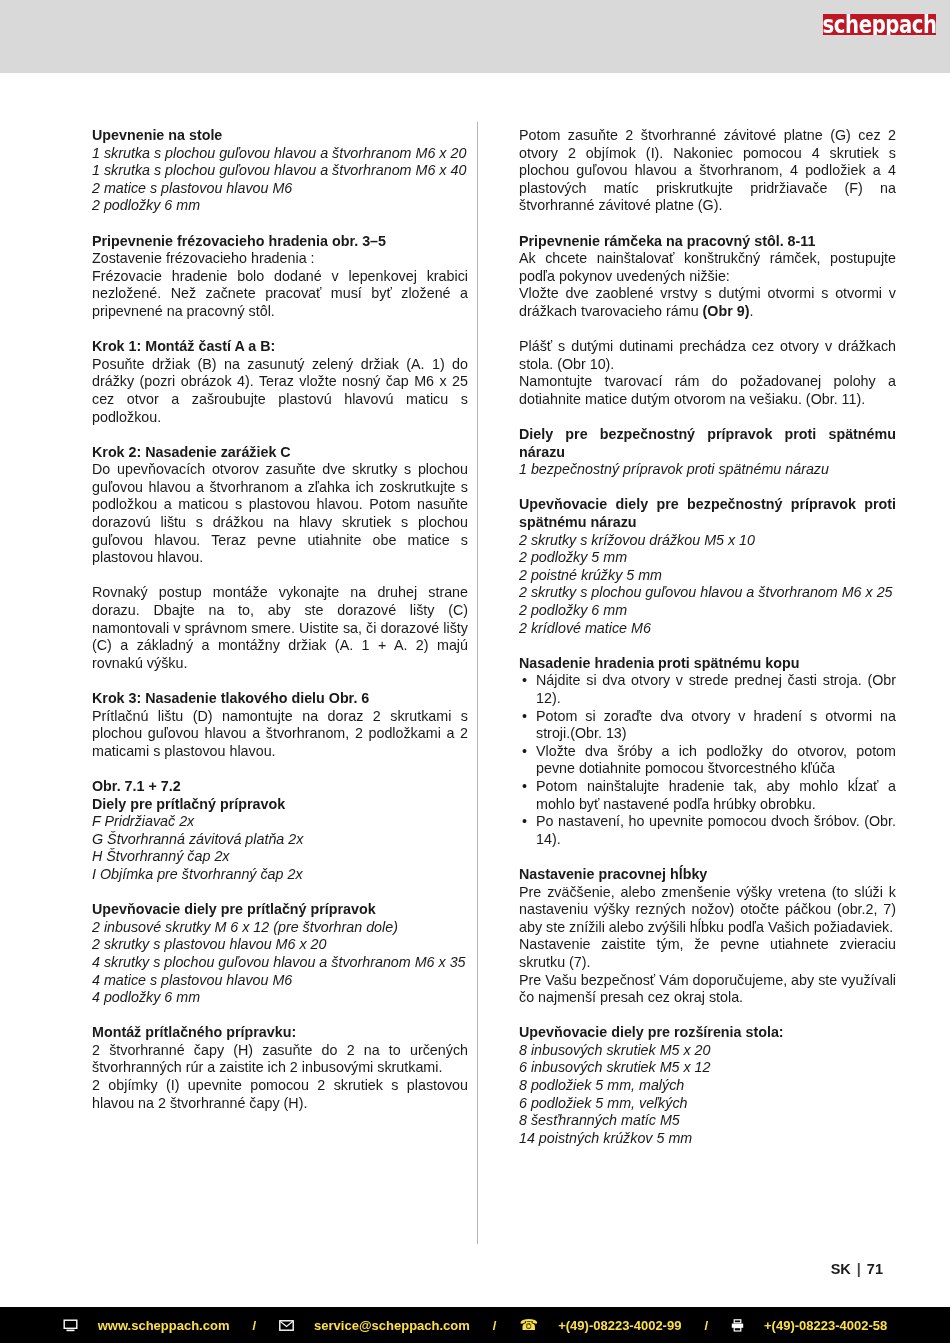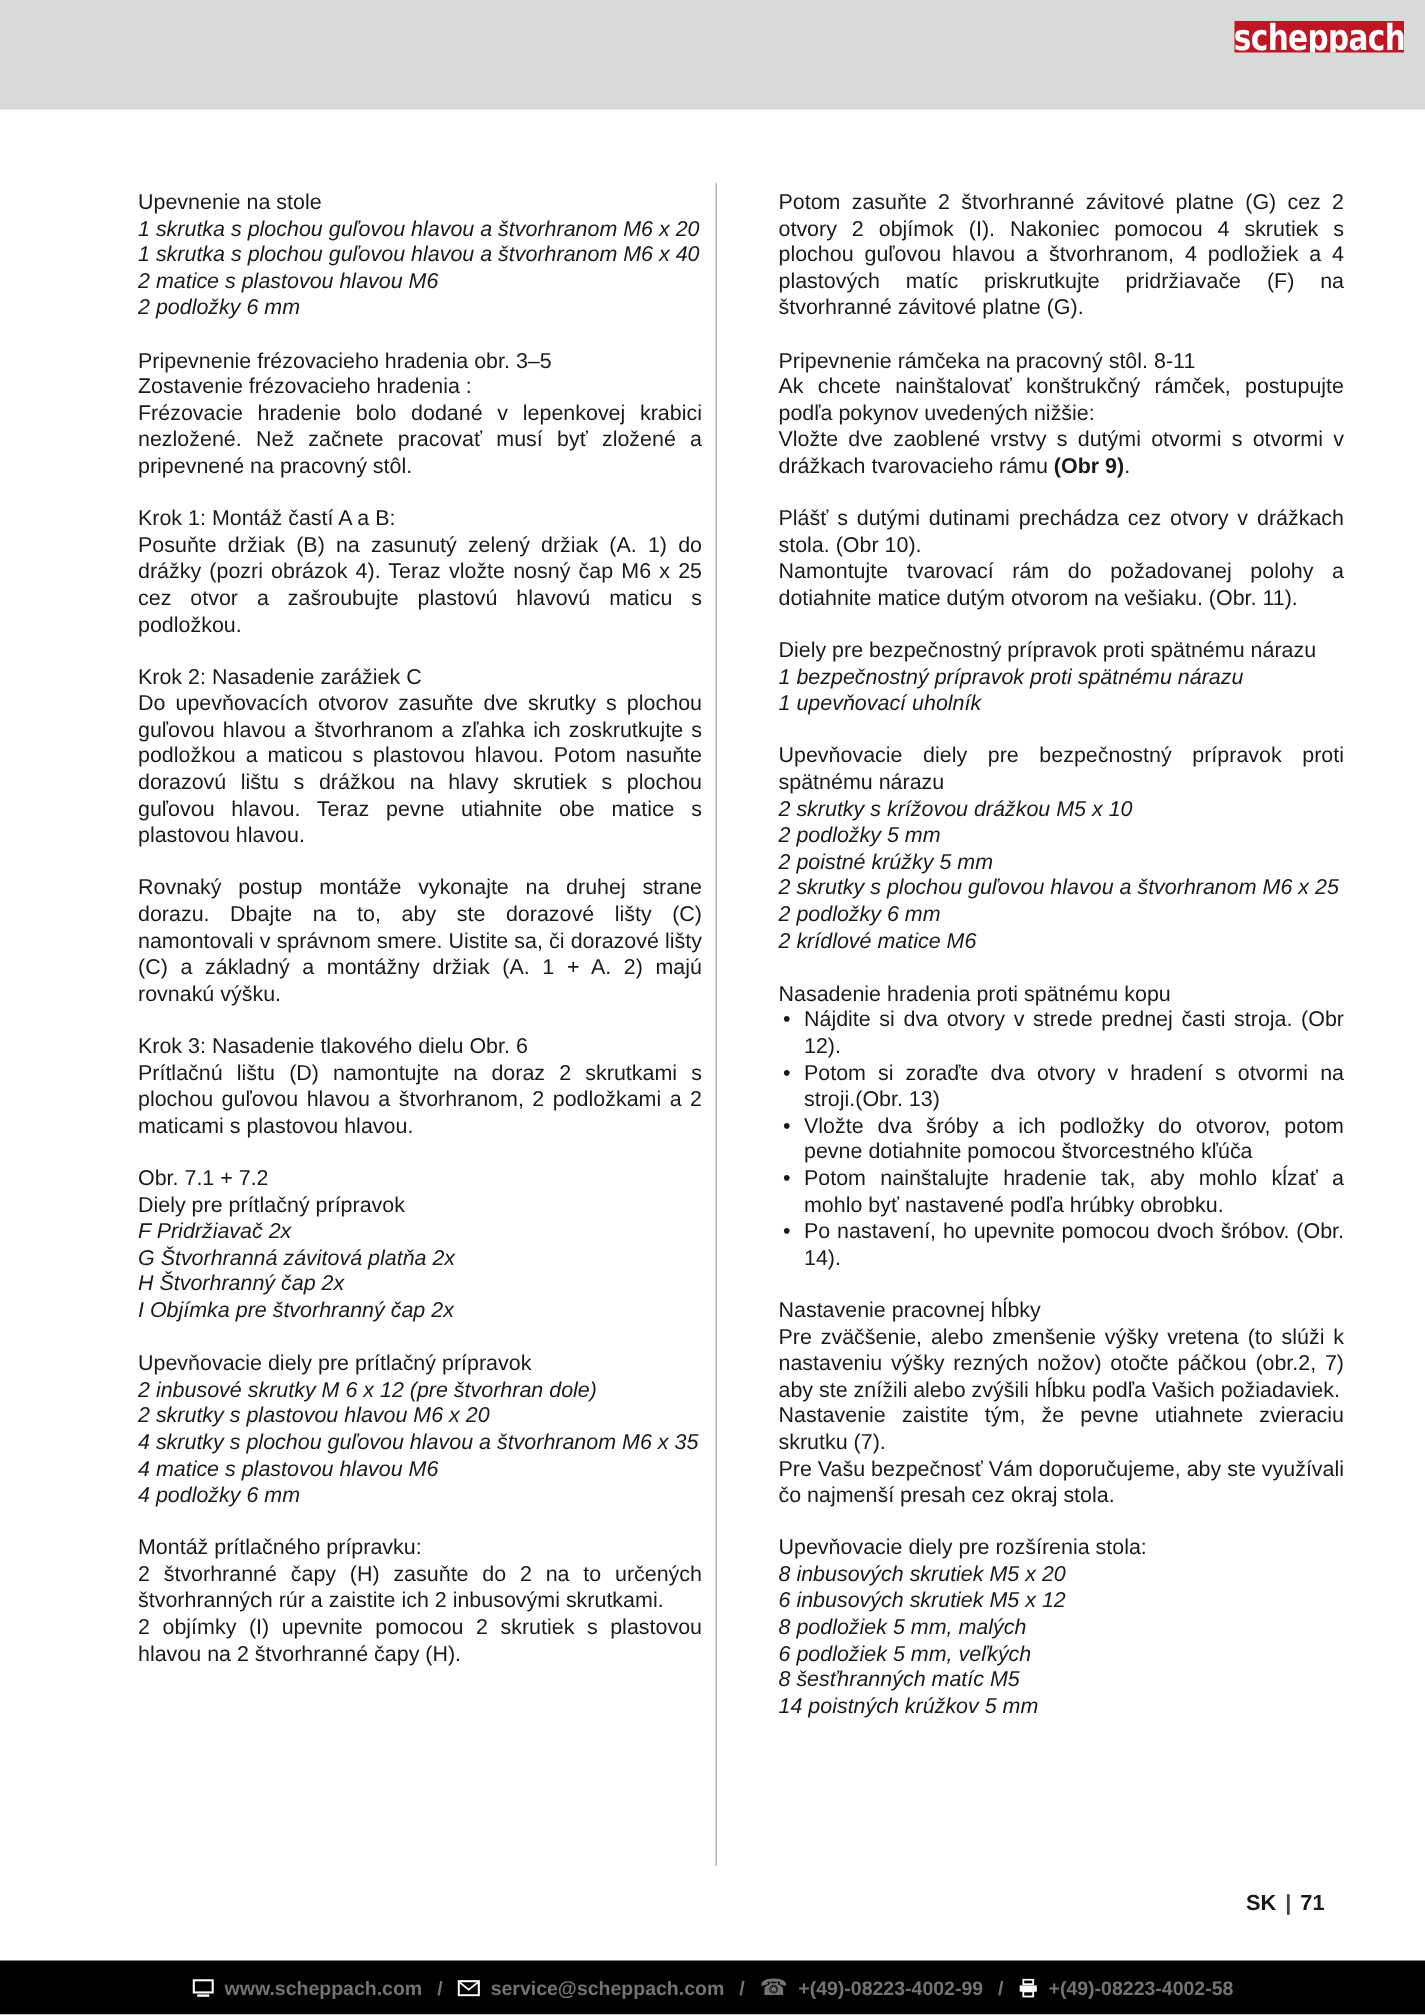--- a/index.html
+++ b/index.html
@@ -31,40 +31,40 @@
   
   .col { position:absolute; top:127px; font-size:14.3px; line-height:17.6px; }
   .col-left  { left:92px;  width:376px; }
   .col-right { left:519px; width:377px; }
   .col-divider {
     position:absolute; left:477px; top:122px; width:1px; height:1122px;
     background:#b5b5b5;
   }
   .block { margin:0 0 17.6px 0; }
   .block p { margin:0; }
-  .h      { font-weight:normal; text-align:justify; }
+  .h      { font-weight:bold; text-align:justify; }
   .para   { text-align:justify; }
   .line   { text-align:justify;font-style:italic; }
   .bullet { text-align:justify; padding-left:17px; position:relative; }
   .bullet::before { content:"\2022"; position:absolute; left:3px; }
   
   .page-num {
     position:absolute; top:1261px; right:67px;
     font-size:14.5px; color:#1a1a1a;font-weight:bold;
   }
   .page-num .bar { display:inline-block; margin:0 6px; color:#444; }
   
   .footer-bar {
     position:absolute; left:0; top:1307px; width:950px; height:36px;
     background:#000;
     display:flex; align-items:center; justify-content:center;
   }
   .footer-inner {
-    color:#737373; font-size:13px; font-weight:bold;
-    display:flex; align-items:center; gap:7px; white-space:nowrap;
+    color:#fde047; font-size:13px; font-weight:bold;
+    display:flex; align-items:center; gap:20px; white-space:nowrap;
   }
   .ficon { display:inline-flex; align-items:center; line-height:0; }
   .ficon .uni { font-family:"DejaVu Sans",sans-serif; font-size:15px; line-height:1; }
   .sep { padding:0 3px; }
 </style>
 </head>
 <body>
 
 <div class="header-bar" style="background: rgb(217, 217, 217);"></div>
 <div class="logo-box" style="background: rgb(190, 22, 34); color: rgb(255, 255, 255);">
@@ -131,21 +131,20 @@
       <p class="para">Ak chcete nainštalovať konštrukčný rámček, postupujte podľa pokynov uvedených nižšie:</p>
       <p class="para"><span>Vložte dve zaoblené vrstvy s dutými otvormi s otvormi v drážkach tvarovacieho rámu </span><b>(Obr 9)</b><span>.</span></p>
     </div>
     <div class="block">
       <p class="para">Plášť s dutými dutinami prechádza cez otvory v drážkach stola. (Obr 10).</p>
       <p class="para">Namontujte tvarovací rám do požadovanej polohy a dotiahnite matice dutým otvorom na vešiaku. (Obr. 11).</p>
     </div>
     <div class="block">
       <p class="h">Diely pre bezpečnostný prípravok proti spätnému nárazu</p>
       <p class="line">1 bezpečnostný prípravok proti spätnému nárazu</p>
-      <p class="line">1 upevňovací uholník</p>
     </div>
     <div class="block">
       <p class="h">Upevňovacie diely pre bezpečnostný prípravok proti spätnému nárazu</p>
       <p class="line">2 skrutky s krížovou drážkou M5 x 10</p>
       <p class="line">2 podložky 5 mm</p>
       <p class="line">2 poistné krúžky 5 mm</p>
       <p class="line">2 skrutky s plochou guľovou hlavou a štvorhranom M6 x 25</p>
       <p class="line">2 podložky 6 mm</p>
       <p class="line">2 krídlové matice M6</p>
     </div>

